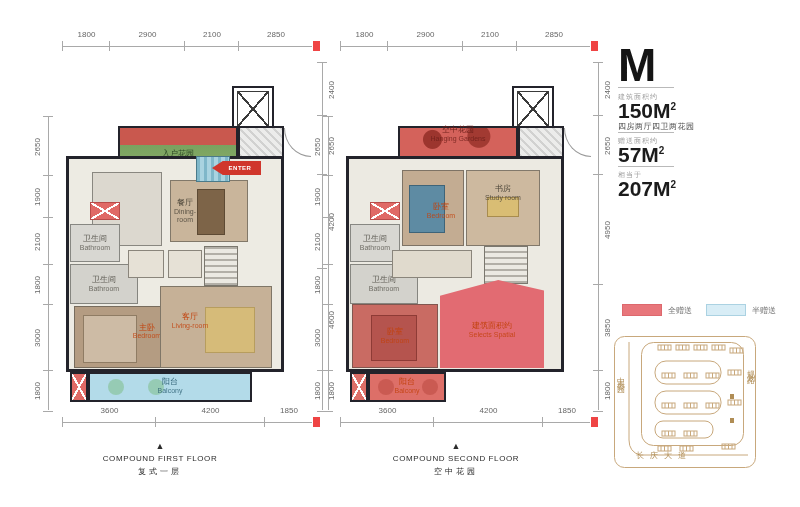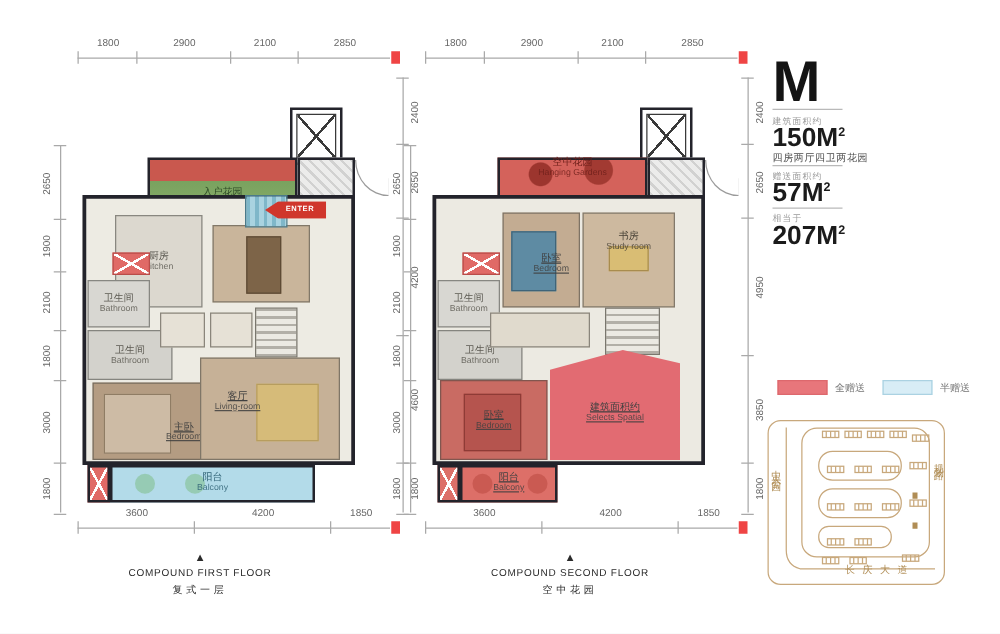--- a/index.html
+++ b/index.html
@@ -19,21 +19,21 @@
   .vseg.R>span{left:11px;}
   
   .blk{position:absolute;box-sizing:border-box;}
   .wall2{border:2px solid #23232b;}
   .wall3{border:3px solid #23232b;}
   .room{position:absolute;box-sizing:border-box;border:1px solid rgba(70,70,64,.55);}
   .lbl{position:absolute;display:flex;flex-direction:column;align-items:center;justify-content:center;
        text-align:center;pointer-events:none;line-height:1.15;}
   .lbl .cn{font-size:8px;}
   .lbl .en{font-size:7px;opacity:.85;}
-  .lab-dark{color:#4a4438;} .lab-light{color:#404040;text-decoration:underline;} .lab-blue{color:#2f6275;}
+  .lab-dark{color:#4a4438;} .lab-light{color:#c2410c;} .lab-blue{color:#2f6275;}
   .lab-green{color:#2e4a26;} .lab-red{color:#6e1f1a;} .lab-grey{color:#5d5b53;}
   .xbox{background-image:
     linear-gradient(to top right, transparent calc(50% - 1px), #3a3a3a calc(50% - 1px), #3a3a3a calc(50% + 1px), transparent calc(50% + 1px)),
     linear-gradient(to bottom right, transparent calc(50% - 1px), #3a3a3a calc(50% - 1px), #3a3a3a calc(50% + 1px), transparent calc(50% + 1px));}
   .xw{background-image:
     linear-gradient(to top right, transparent calc(50% - 1px), #fff calc(50% - 1px), #fff calc(50% + 1px), transparent calc(50% + 1px)),
     linear-gradient(to bottom right, transparent calc(50% - 1px), #fff calc(50% - 1px), #fff calc(50% + 1px), transparent calc(50% + 1px));}
   .stairs{background:repeating-linear-gradient(0deg,#b2afa7 0 2px,#ebe9e2 2px 6px);border:1px solid #7a776e;}
   .enter-arrow{position:absolute;display:flex;align-items:center;justify-content:center;
     background:#d0362c;color:#fff;font-size:6px;font-weight:bold;letter-spacing:.5px;
@@ -139,45 +139,45 @@
   </div>
   <div class="blk wall2" style="left:238px;top:126px;width:46px;height:32px;background:#ececeb repeating-linear-gradient(45deg,rgba(140,140,140,.28) 0 2px,transparent 2px 6px)"></div>
   <div class="arc" style="left:284px;top:128px;width:26px;height:28px"></div>
   <div class="blk wall3" style="left:66px;top:156px;width:218px;height:216px;background:#edebe3"></div>
   <div class="blk" style="left:196px;top:156px;width:34px;height:26px;background:repeating-linear-gradient(90deg,#7fb7c9 0 3px,#a9d3e0 3px 7px);border:1px solid #4a7a8a;z-index:4"></div>
   <div class="enter-arrow" style="left:212px;top:161px;width:42px;height:14px">
       <span>ENTER</span>
     </div>
 
   <div class="room" style="left:92px;top:172px;width:70px;height:74px;background:#dcd8cf"></div>
-  <div class="lbl lab-grey" style="left:92px;top:172px;width:70px;height:74px">
-    <span class="cn">厨房</span>
-    <span class="en">Kitchen</span>
-  </div>
   <div class="room" style="left:170px;top:180px;width:78px;height:62px;background:#c9b59b">
     <div style="position:absolute;left:26px;top:8px;width:26px;height:44px;background:#7d6448;border:1px solid #5d4a34"></div>
+  </div>
+  <div class="lbl lab-dark" style="left:170px;top:180px;width:30px;height:62px">
+    <span class="cn">餐厅</span>
+    <span class="en">Dining-room</span>
   </div>
   <div class="blk xw" style="left:90px;top:202px;width:30px;height:18px;background-color:#e06a66;border:1px solid #b94c49"></div>
   <div class="room" style="left:70px;top:224px;width:50px;height:38px;background:#d8d7d2"></div>
   <div class="lbl lab-grey" style="left:70px;top:224px;width:50px;height:38px">
     <span class="cn">卫生间</span>
     <span class="en">Bathroom</span>
   </div>
   <div class="room" style="left:70px;top:264px;width:68px;height:40px;background:#d3d2cc"></div>
   <div class="lbl lab-grey" style="left:70px;top:264px;width:68px;height:40px">
     <span class="cn">卫生间</span>
     <span class="en">Bathroom</span>
   </div>
   <div class="blk" style="left:128px;top:250px;width:36px;height:28px;background:#e6e1d6;border:1px solid #8a857b"></div>
   <div class="blk" style="left:168px;top:250px;width:34px;height:28px;background:#e6e1d6;border:1px solid #8a857b"></div>
   <div class="blk stairs" style="left:204px;top:246px;width:34px;height:40px"></div>
   <div class="room" style="left:74px;top:306px;width:112px;height:62px;background:#b49c82">
     <div style="position:absolute;left:8px;top:8px;width:52px;height:46px;background:#cdbba5;border:1px solid #8f7c64"></div>
   </div>
-  <div class="lbl lab-light" style="left:108px;top:320px;width:78px;height:51px">
+  <div class="lbl lab-light" style="left:108px;top:306px;width:78px;height:51px">
     <span class="cn">主卧</span>
     <span class="en">Bedroom</span>
   </div>
   <div class="room" style="left:160px;top:286px;width:112px;height:82px;background:#c6b197">
     <div style="position:absolute;left:44px;top:20px;width:48px;height:44px;background:#d9bd74;opacity:.85;border:1px solid #b59a55"></div>
   </div>
   <div class="lbl lab-light" style="left:160px;top:296px;width:60px;height:50px">
     <span class="cn">客厅</span>
     <span class="en">Living-room</span>
   </div>
@@ -427,16 +427,16 @@
               <rect width="13" height="5"></rect>
               <path d="M3 0v5M6.5 0v5M10 0v5"></path>
             </g>
         </g>
         <rect x="118" y="60" width="4" height="5" fill="#b08d55" stroke="none"></rect>
         <rect x="118" y="84" width="4" height="5" fill="#b08d55" stroke="none"></rect>
       </g>
     </svg>
     <div class="road v" style="left:4px;top:36px">中央公园</div>
     <div class="road v" style="left:134px;top:30px">规划路</div>
-    <div class="road h" style="left:52px;top:118px;width:80px;text-align:center">长庆大道</div>
+    <div class="road h" style="left:24px;top:118px;width:80px;text-align:left">长庆大道</div>
   </div>
 
 </div>
 
 </body></html>

